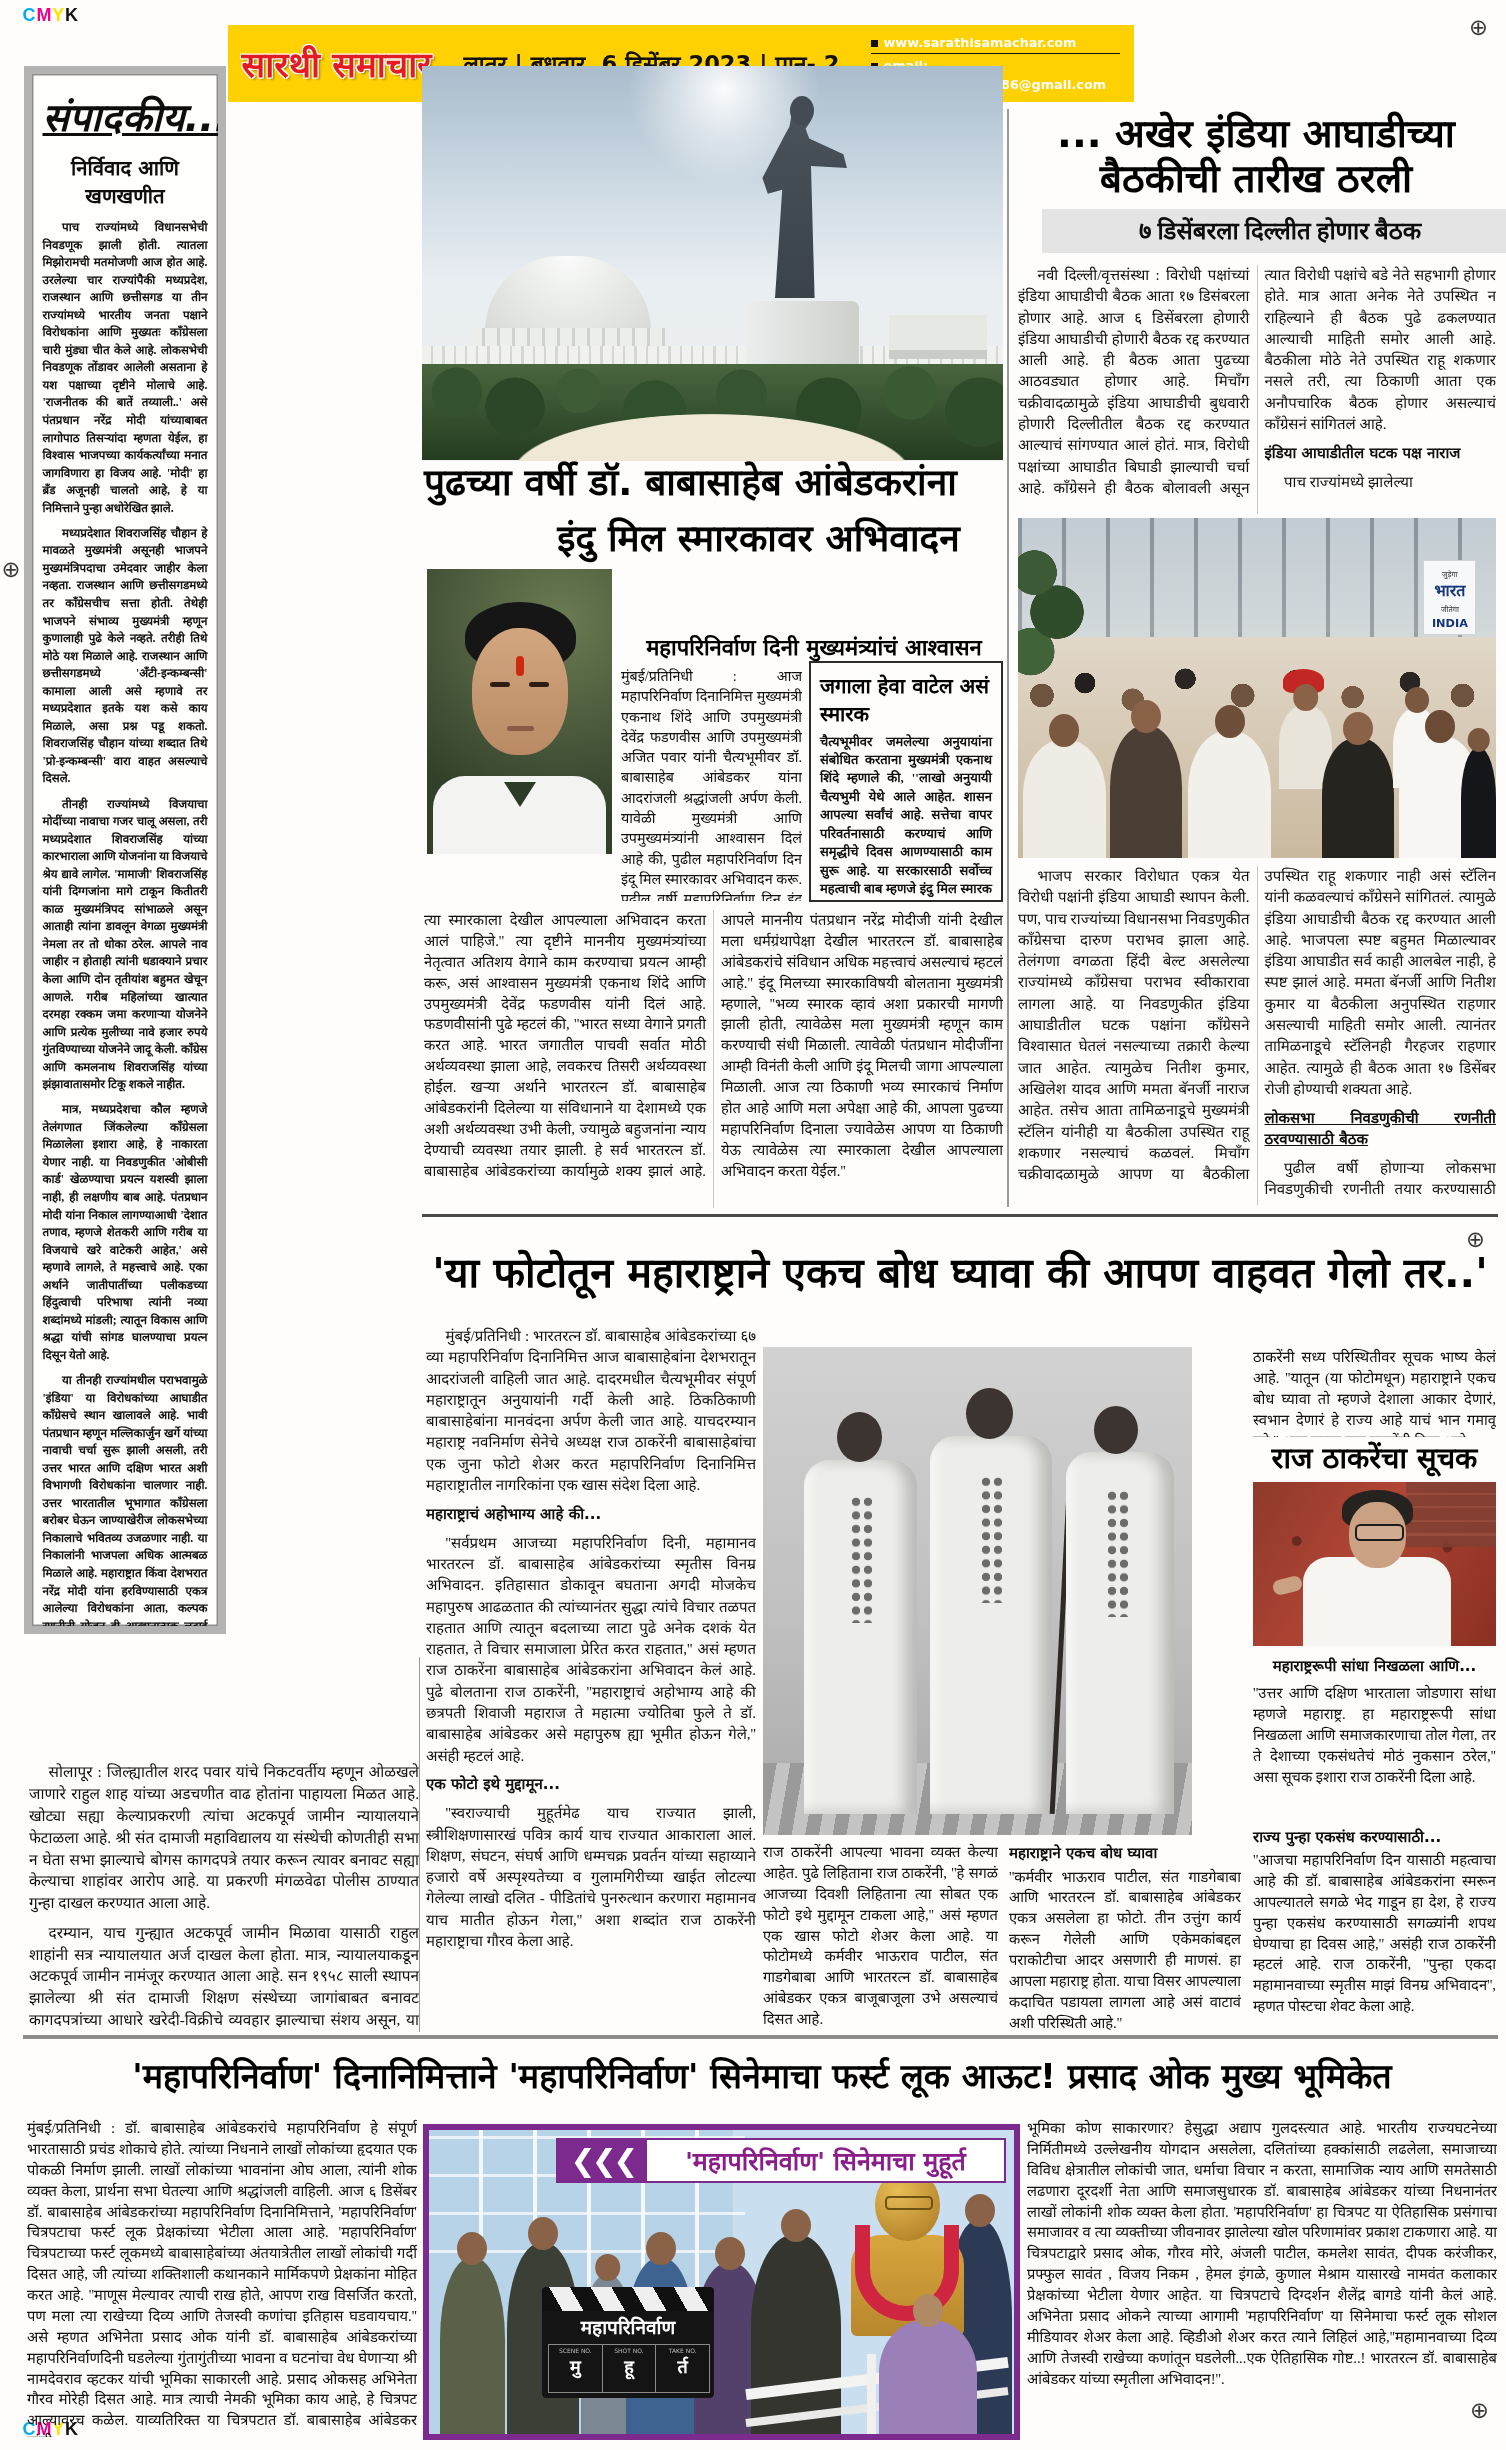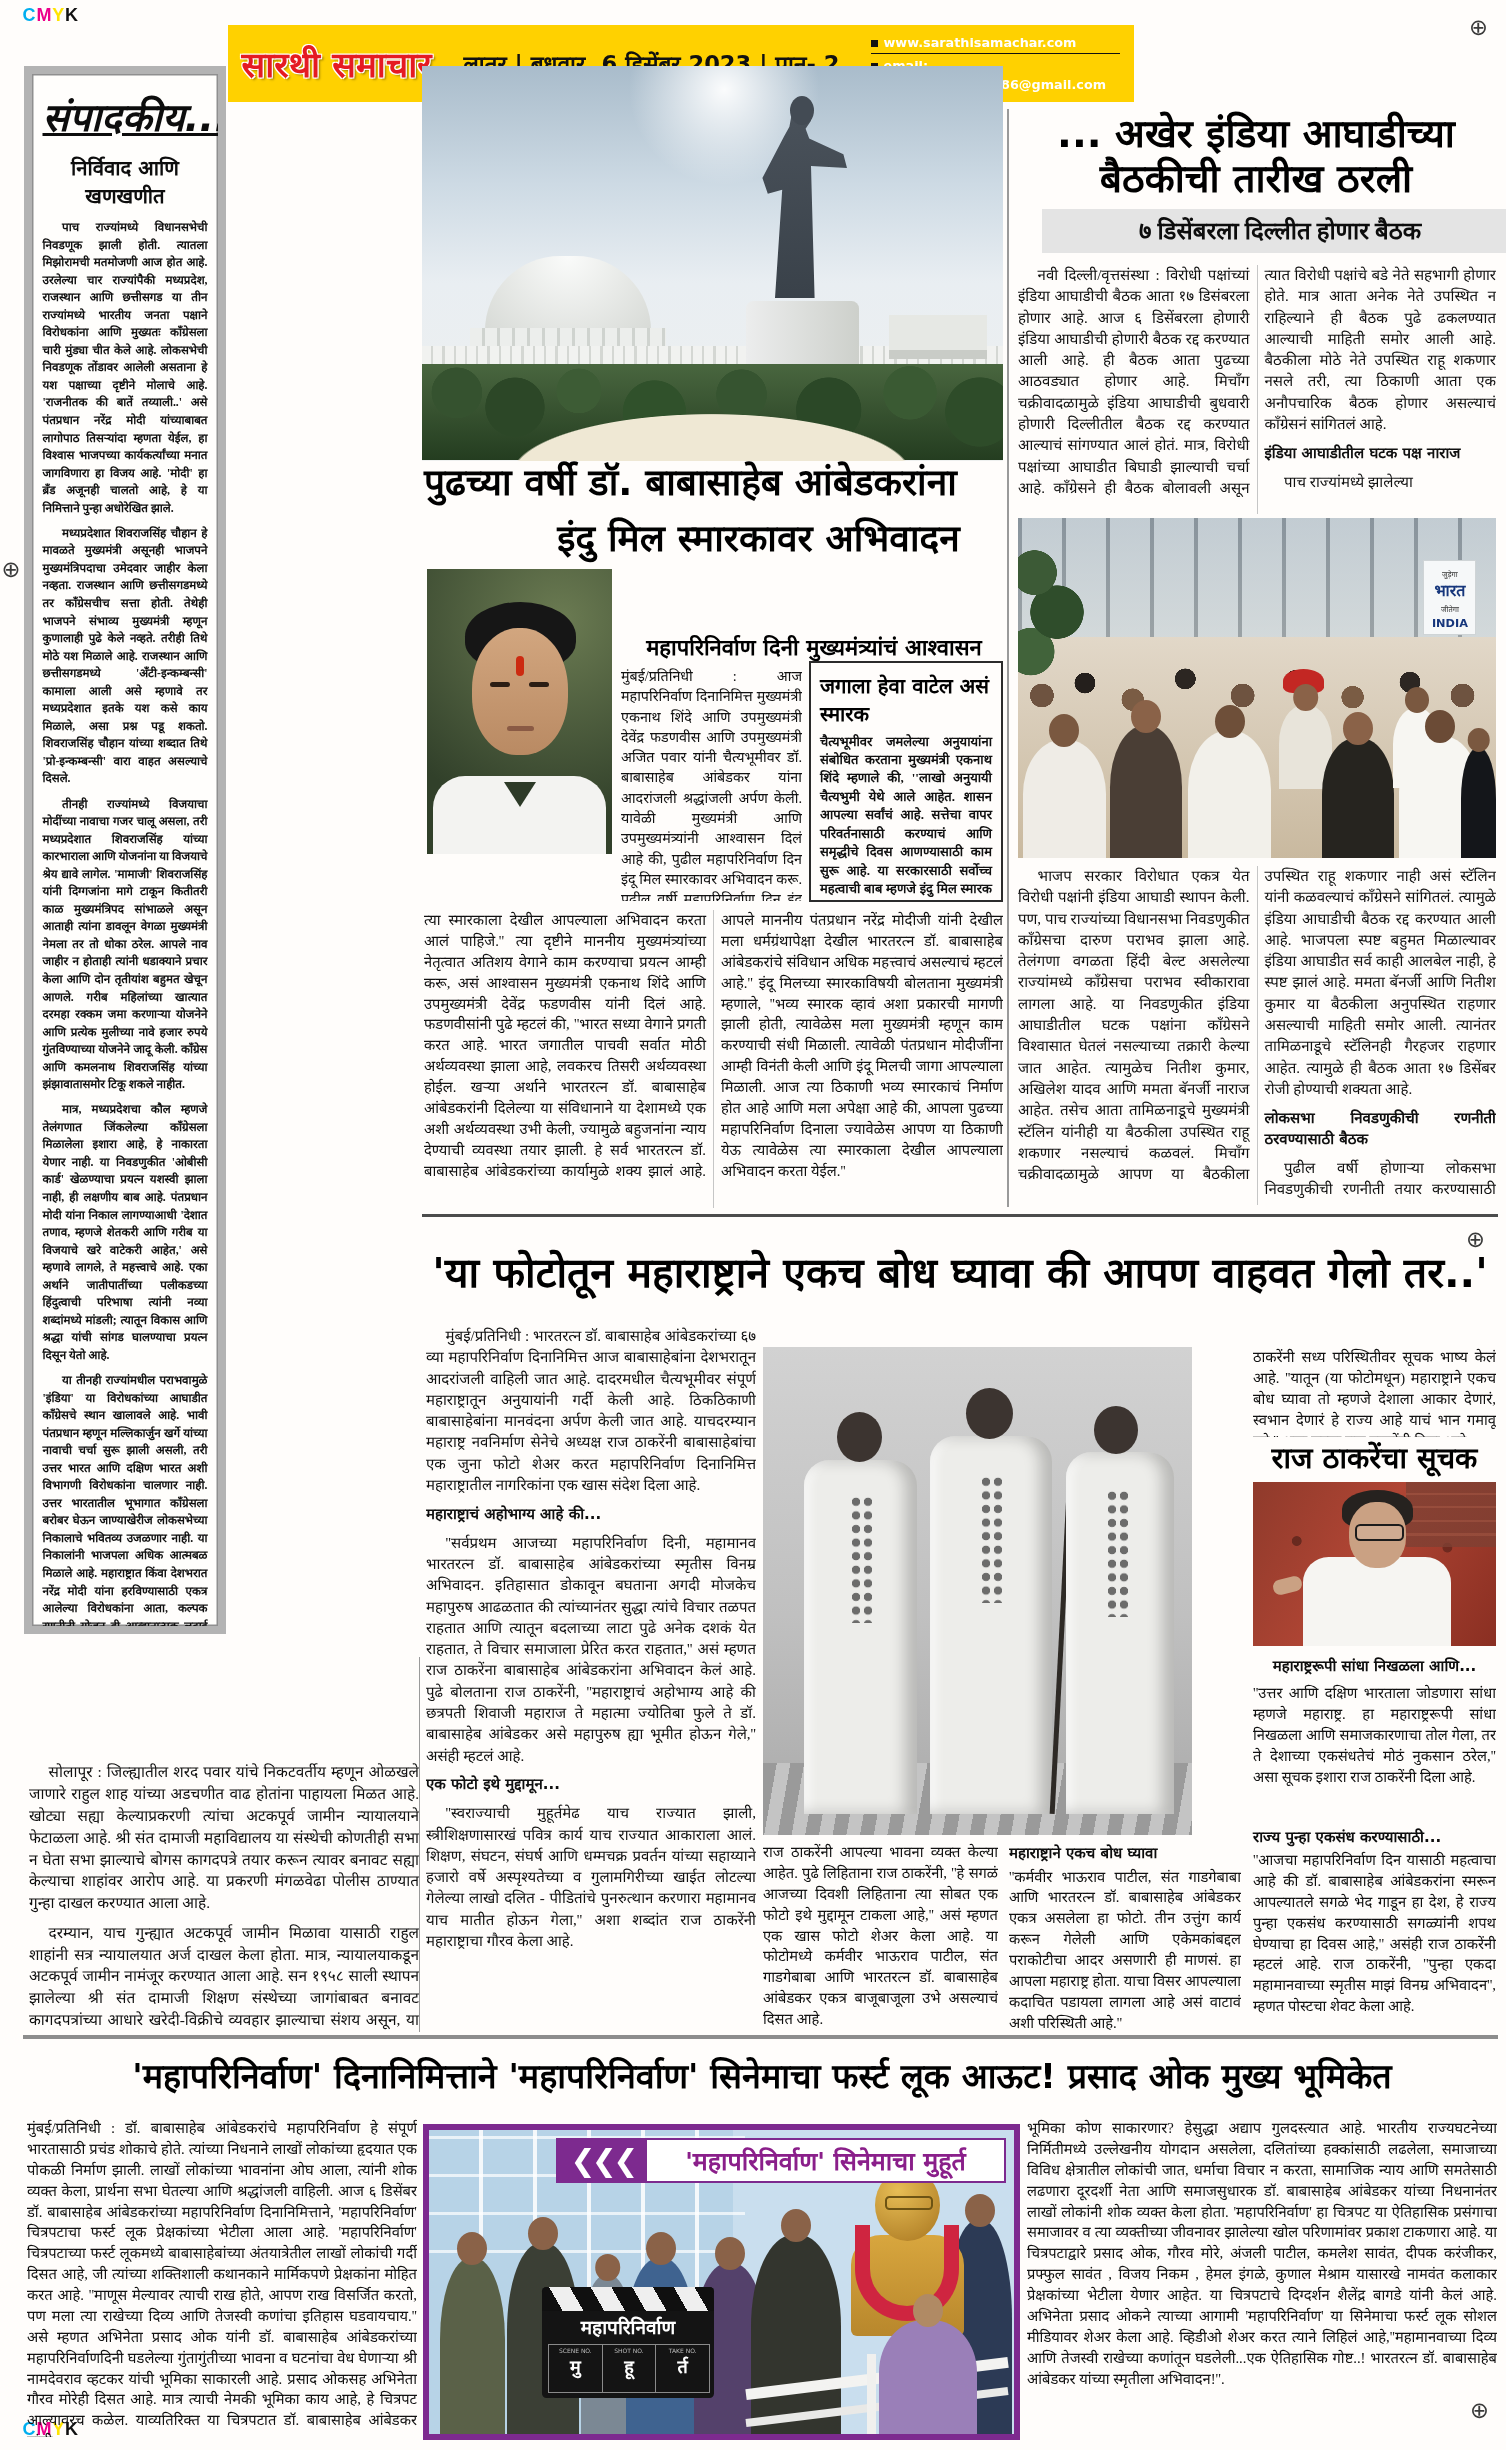--- a/index.html
+++ b/index.html
@@ -4,21 +4,21 @@
 <style>
   html,body{margin:0;padding:0;background:#e8e8e8;}
   #paper{position:relative;width:1506px;height:2450px;background:#fffdfb;overflow:hidden;
          font-family:"Liberation Serif","DejaVu Serif",serif;color:#0d0d0d;}
   .abs{position:absolute;}
   .sans{font-family:"DejaVu Sans","Liberation Sans",sans-serif;}
   .headline{font-family:"DejaVu Sans","Liberation Sans",sans-serif;font-weight:700;color:#000;}
   .body-txt{text-align:justify;line-height:1.42;color:#101010;}
   .body-txt p{margin:0 0 7.5px 0;text-indent:19.6px;}
   .crosshead{font-weight:700;text-indent:0 !important;font-family:"DejaVu Sans","Liberation Sans",sans-serif;}
-  .crosshead.ul{}
+  .crosshead.ul{text-decoration:underline;}
   .cols2{column-count:2;column-gap:15px;column-rule:0.8px solid #c6c6c6;}
   .reg{position:absolute;font-family:"DejaVu Sans",sans-serif;font-size:22.6px;color:#3a3a3a;font-weight:400;}
   .cmyk{position:absolute;font-family:"Liberation Sans",sans-serif;font-weight:700;font-size:18px;letter-spacing:0.8px;}
   .cmyk .c{color:#00aeef}.cmyk .m{color:#ec008c}.cmyk .y{color:#ffe400}.cmyk .k{color:#111}
   
   #masthead{left:228px;top:25px;width:906px;height:77px;background:#ffd100;display:flex;align-items:center;padding:0 13.6px;box-sizing:border-box;gap:9px;}
   #mh-title{font-size:35px;font-weight:700;color:#e51b22;white-space:nowrap;
     text-shadow:1.1px 1.1px 0 #fff,-1.1px -1.1px 0 #fff,1.1px -1.1px 0 #fff,-1.1px 1.1px 0 #fff,2.3px 2.3px 2.3px rgba(0,0,0,.4);}
   #mh-date{flex:1;text-align:center;font-size:22.6px;font-weight:700;color:#111;}
   #mh-info{width:249px;color:#fff;font-size:12.8px;font-weight:700;line-height:1.5;}

